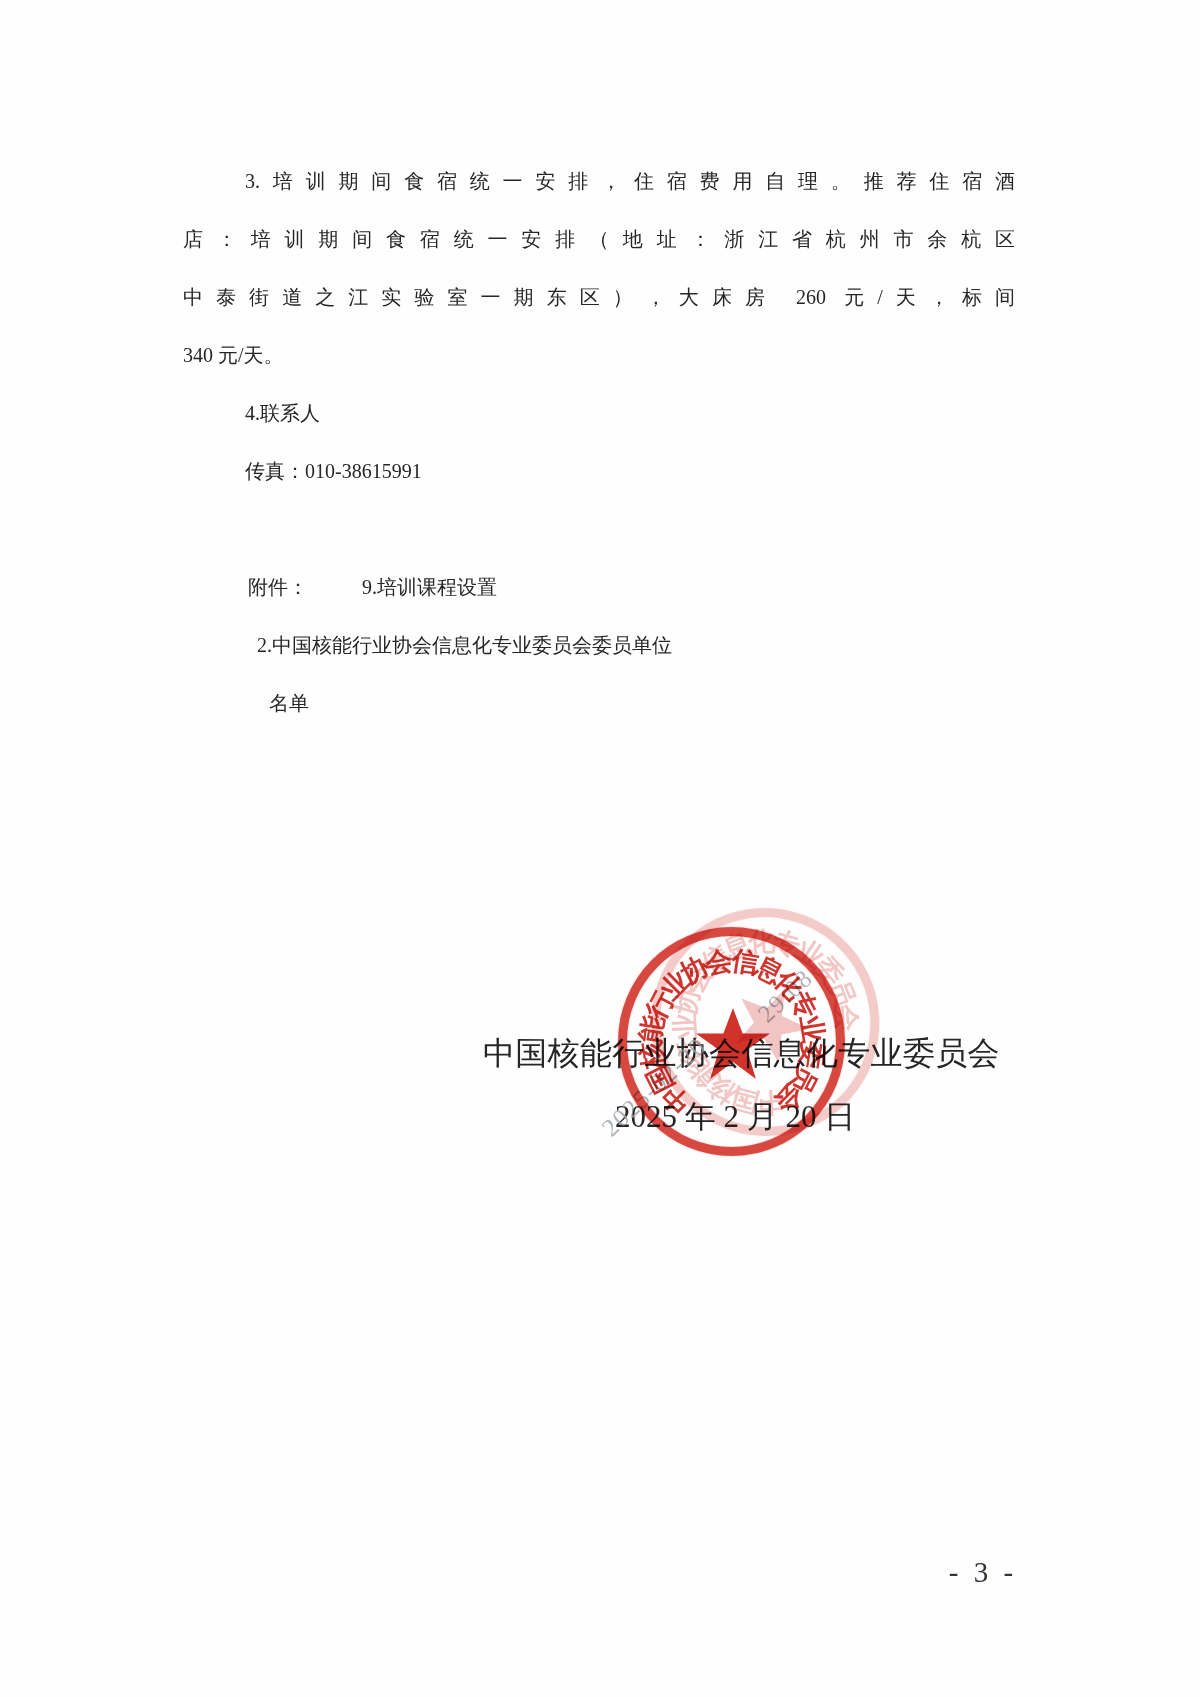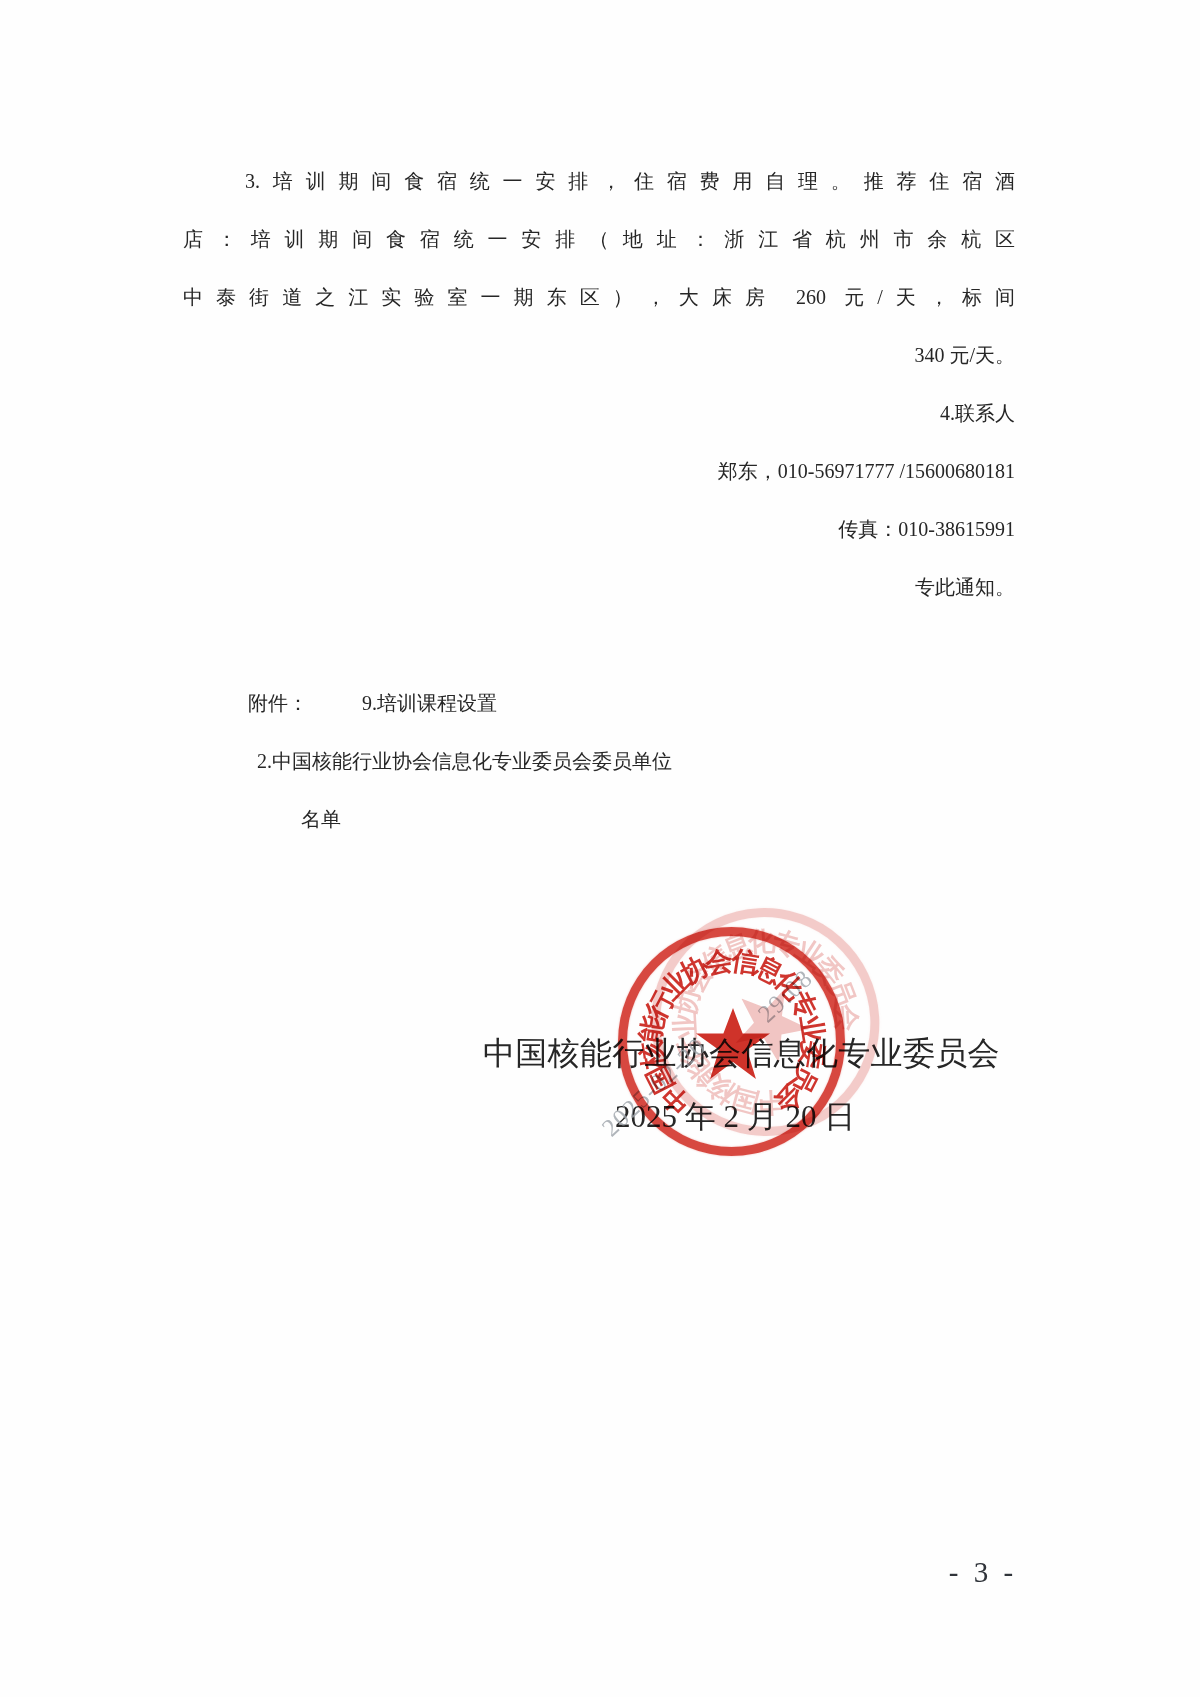--- a/index.html
+++ b/index.html
@@ -7,29 +7,29 @@
     width:1200px;height:1697px;position:relative;background:#ffffff;
     font-family:"Liberation Serif","DejaVu Serif",serif;
     color:#262626;overflow:hidden;
   }
   .page{position:absolute;inset:0;background:#fefefe;}
   
   .text-block{
     position:absolute;left:183px;top:152px;width:832px;
     font-size:20px;line-height:58px;color:#262626;
   }
-  .line{height:58px;white-space:nowrap;text-align:right;}
+  .line{height:58px;white-space:nowrap;}
   .line.justify{white-space:normal;text-align:justify;text-align-last:justify;text-justify:inter-character;}
   .line.indent{text-indent:62px;}
   .line.blank{height:58px;}
   .attach-line{height:58px;white-space:nowrap;}
   .attach-label{display:inline-block;margin-left:65px;width:114px;}
   .attach-item1{display:inline-block;margin-left:0;}
   .attach-item2{margin-left:74px;}
-  .attach-item2-cont{margin-left:118px;}
+  .attach-item2-cont{margin-left:86px;}
   
   .sig-org{
     position:absolute;left:483px;top:1024px;height:58px;line-height:58px;
     font-size:32px;letter-spacing:0.3px;white-space:nowrap;color:#262626;
   }
   .sig-date{
     position:absolute;left:615px;top:1088px;height:58px;line-height:58px;
     font-size:31px;white-space:nowrap;color:#262626;text-align:right;
   }
   
@@ -75,23 +75,21 @@
 <body>
 
 <div class="page">
 
   <div class="text-block">
     <div class="line justify indent">3.培训期间食宿统一安排，住宿费用自理。推荐住宿酒</div>
     <div class="line justify">店：培训期间食宿统一安排（地址：浙江省杭州市余杭区</div>
     <div class="line justify">中泰街道之江实验室一期东区），大床房 260 元/天，标间</div>
     <div class="line">340 元/天。</div>
     <div class="line indent">4.联系人</div>
-    <div class="line indent">郑东，010-56971777 /15600680181</div>
     <div class="line indent">传真：010-38615991</div>
-    <div class="line indent">专此通知。</div>
     <div class="line blank"></div>
     <div class="attach-line">
       <span class="attach-label">附件：</span><span class="attach-item1">9.培训课程设置</span>
     </div>
     <div class="attach-line attach-item2">2.中国核能行业协会信息化专业委员会委员单位</div>
     <div class="attach-line attach-item2-cont">名单</div>
   </div>
 
   <div class="sig-org">中国核能行业协会信息化专业委员会</div>
   <div class="sig-date">2025 年 2 月 20 日</div>

